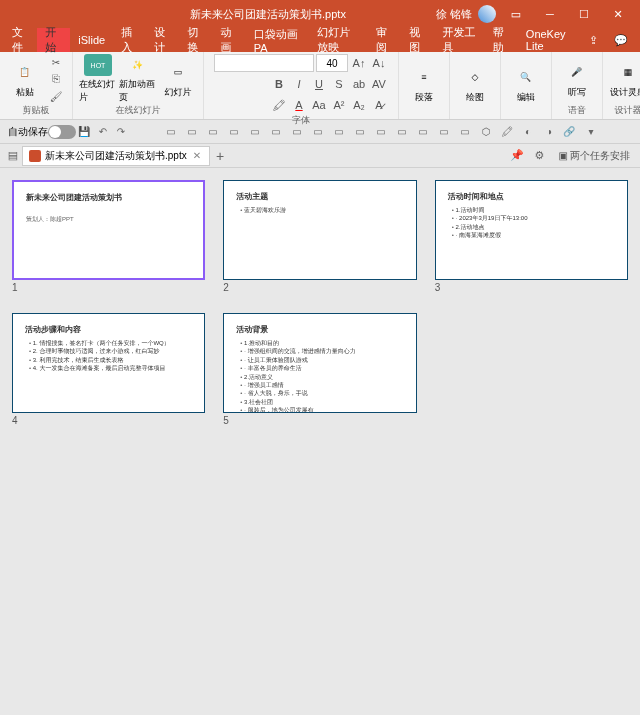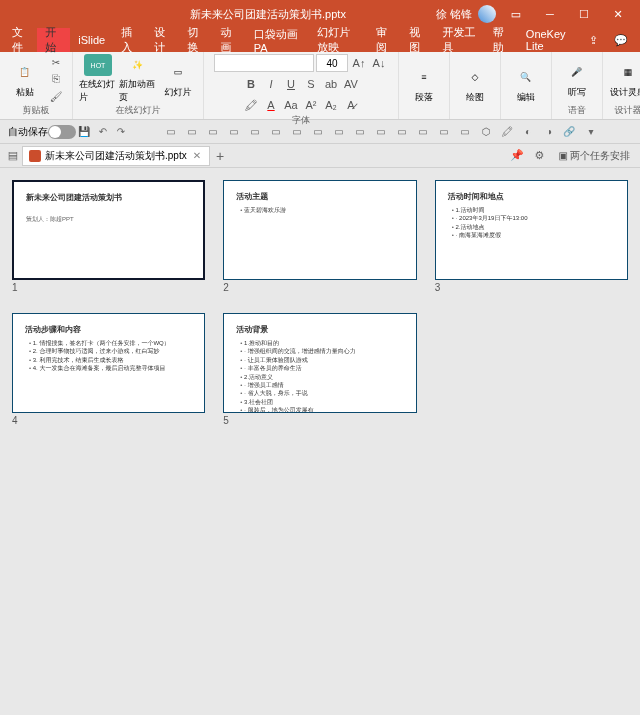--- a/index.html
+++ b/index.html
@@ -33,21 +33,21 @@
 .doc-tab{display:flex;align-items:center;background:#fff;border:1px solid #ccc;padding:0 6px;height:20px;font-size:10px;gap:4px}
 .ppt-icon{width:12px;height:12px;background:#cb4d2c;border-radius:2px}
 .close-x{color:#888;cursor:pointer;padding:0 2px}
 .tab-add{width:20px;height:20px;display:flex;align-items:center;justify-content:center;color:#666;cursor:pointer;font-size:14px}
 .tab-right{margin-left:auto;display:flex;gap:4px;align-items:center}
 .mode-btn{display:flex;align-items:center;gap:2px;padding:0 6px;font-size:10px;color:#555}
 .slide-area{background:#e8e8e8;padding:12px;height:547px;overflow:auto}
 .slide-grid{display:grid;grid-template-columns:repeat(3,1fr);gap:20px 18px}
 .slide-wrap{display:flex;flex-direction:column}
 .slide{background:#fff;width:100%;height:100px;border:1px solid #0c4a6e;padding:10px 12px;font-size:7px;color:#333;overflow:hidden}
-.slide.selected{border:2px solid #0f172a}
+.slide.selected{border:2px solid #8b5cf6}
 .slide-num{font-size:10px;color:#555;margin-top:2px}
 .slide h4{font-size:8px;font-weight:600;margin-bottom:4px}
 .slide .sub{font-size:6px;color:#666;margin-top:12px}
 .slide ul{list-style:none;padding-left:4px}
 .slide ul li{font-size:6px;line-height:1.4}
 .slide ul li::before{content:"• ";color:#666}
 </style>
 </head>
 <body>
 
@@ -111,21 +111,21 @@
         <span>新加动画页</span>
       </div>
       <div class="big-btn">
         <div class="icon-lg">▭</div>
         <span>幻灯片</span>
       </div>
     </div>
     <div class="ribbon-group-label">在线幻灯片</div>
   </div>
   <div class="ribbon-group" style="flex:1">
-    <div class="ribbon-group-content" style="flex-direction:column;align-items:center;gap:3px">
+    <div class="ribbon-group-content" style="flex-direction:column;align-items:flex-end;gap:3px">
       <div class="font-row">
         <input class="font-select" style="">
         <input class="size-select" value="40" style="">
         <div class="fmt-btn">A↑</div>
         <div class="fmt-btn">A↓</div>
       </div>
       <div class="font-row">
         <div class="fmt-btn">
             <b>B</b>
           </div>

